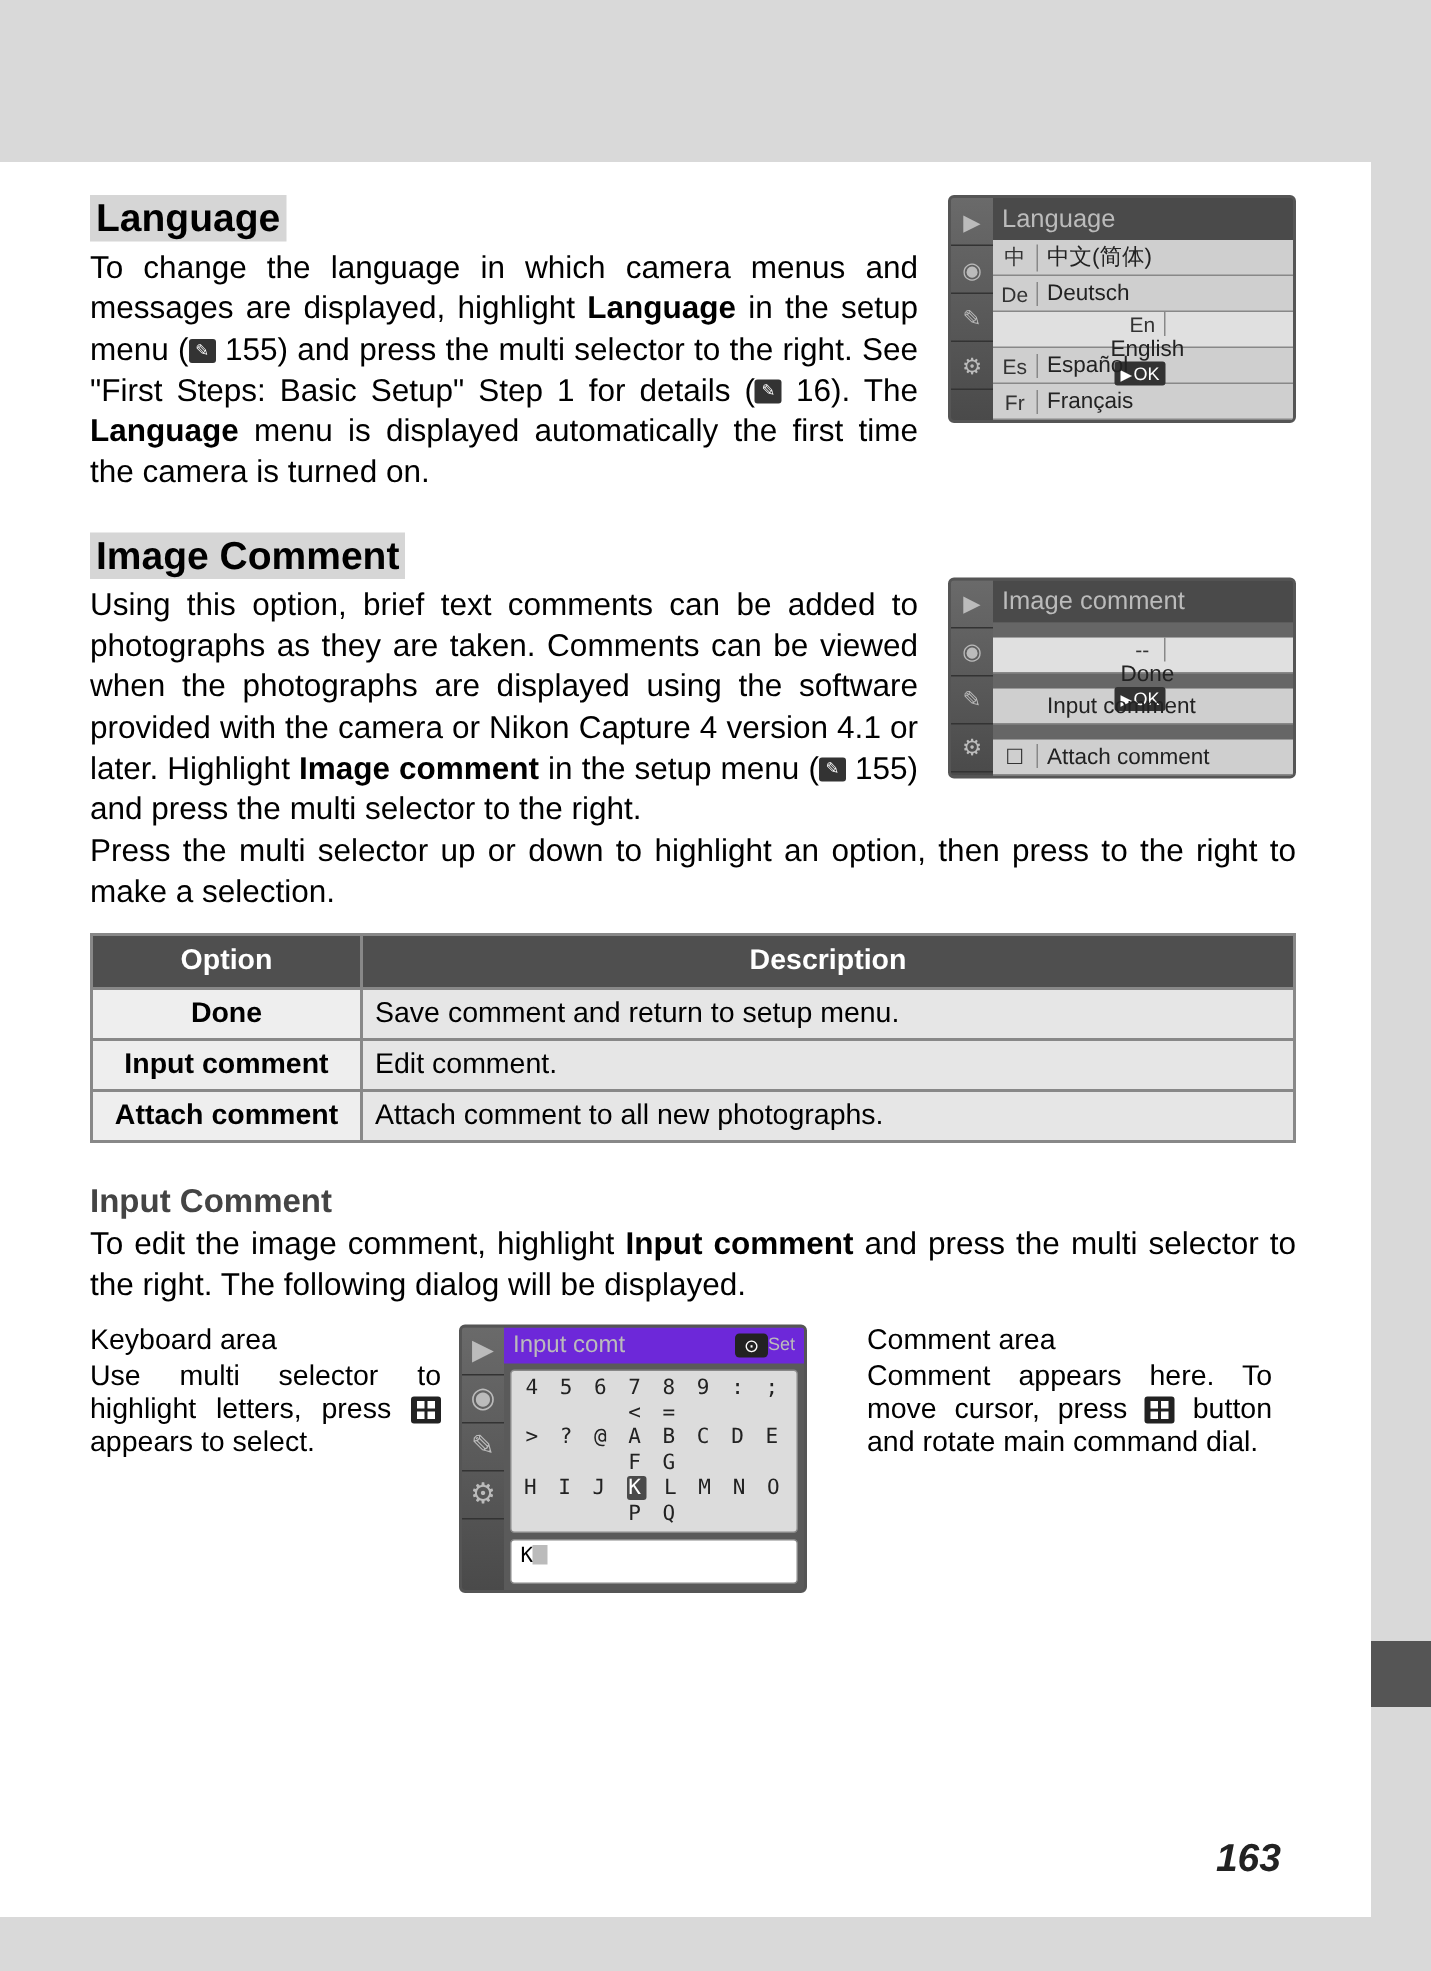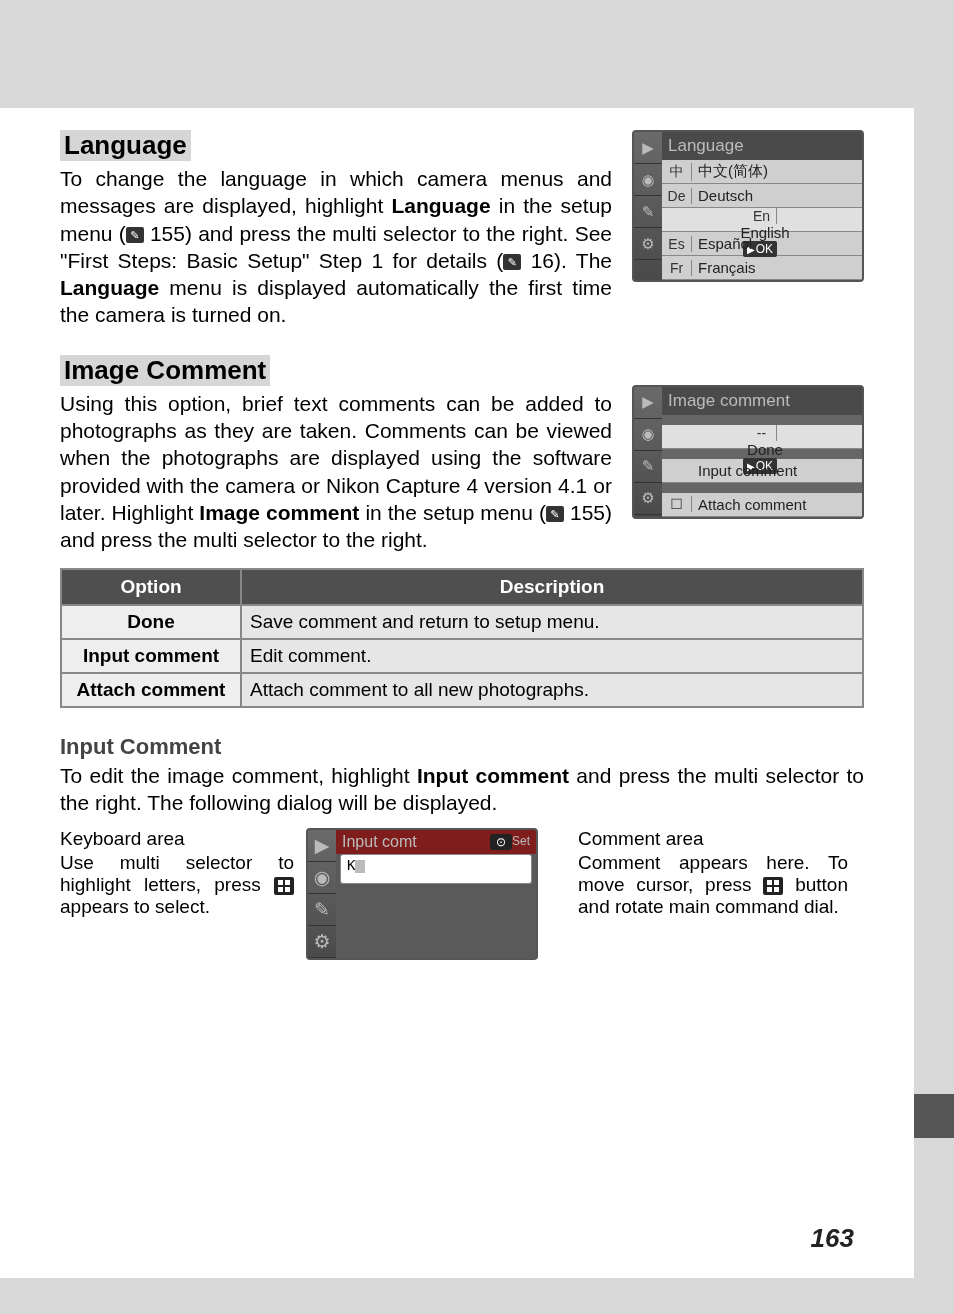--- a/index.html
+++ b/index.html
@@ -153,21 +153,21 @@
   .input-shot {
     width: 232px;
     border: 2px solid #555;
     border-radius: 4px;
     background: #5a5a5a;
     display:flex;
     overflow:hidden;
   }
   .input-main { flex:1; }
   .input-title {
-    background:#7f1d1d; color:#bbb; padding:3px 6px; font-size:16px;
+    background:#6d28d9; color:#bbb; padding:3px 6px; font-size:16px;
     display:flex; justify-content:space-between; align-items:center;
   }
   .input-kbbox {
     margin:4px; background:#dcdcdc; border:1px solid #888; border-radius:3px;
     font-family: monospace; letter-spacing: 3px; font-size:14px; color:#222;
     padding: 3px 6px; line-height:1.2; text-align:center;
   }
   .input-kbbox .hl { background:#4a4a4a; color:#fff; padding:0 1px; border-radius:2px;}
   .input-comment-field {
     margin:0 4px 4px 4px; background:#fff; border:1px solid #888; border-radius:3px;
@@ -274,20 +274,21 @@
             <span class="lbl">Input comment</span>
           </div>
         <div style="height:10px;background:#666"></div>
         <div class="menu-row">
             <span class="code">☐</span>
             <span class="lbl">Attach comment</span>
           </div>
       </div>
     </div>
   </div>
+  <p class="body-text">Press the multi selector up or down to highlight an option, then press to the right to make a selection.</p>
 
   <table class="opts">
     <tbody>
         <tr>
       <th>Option</th>
       <th>Description</th>
     </tr>
     <tr>
           <td class="opt">Done</td>
           <td>Save comment and return to setup menu.</td>
@@ -329,20 +330,25 @@
         <div class="menu-tab">▶</div>
         <div class="menu-tab">◉</div>
         <div class="menu-tab">✎</div>
         <div class="menu-tab">⚙</div>
       </div>
       <div class="input-main">
         <div class="input-title">
           <span>Input comt</span>
           <span style="font-size:12px"><span class="icon-chip">⊙</span><span>Set</span></span>
         </div>
+        <div class="input-kbbox">
+          <div>4 5 6 7 8 9 : ; &lt; =</div>
+          <div>&gt; ? @ A B C D E F G</div>
+          <div><span>H I J </span><span class="hl">K</span><span> L M N O P Q</span></div>
+        </div>
         <div class="input-comment-field">
           <span>K</span><span class="cursor-box"></span>
         </div>
       </div>
     </div>
 
     <div class="cm-label">
       <span class="hdr">Comment area</span>
       <span>Comment appears here.  To move cursor, press </span>
       <span class="manual-icon">

